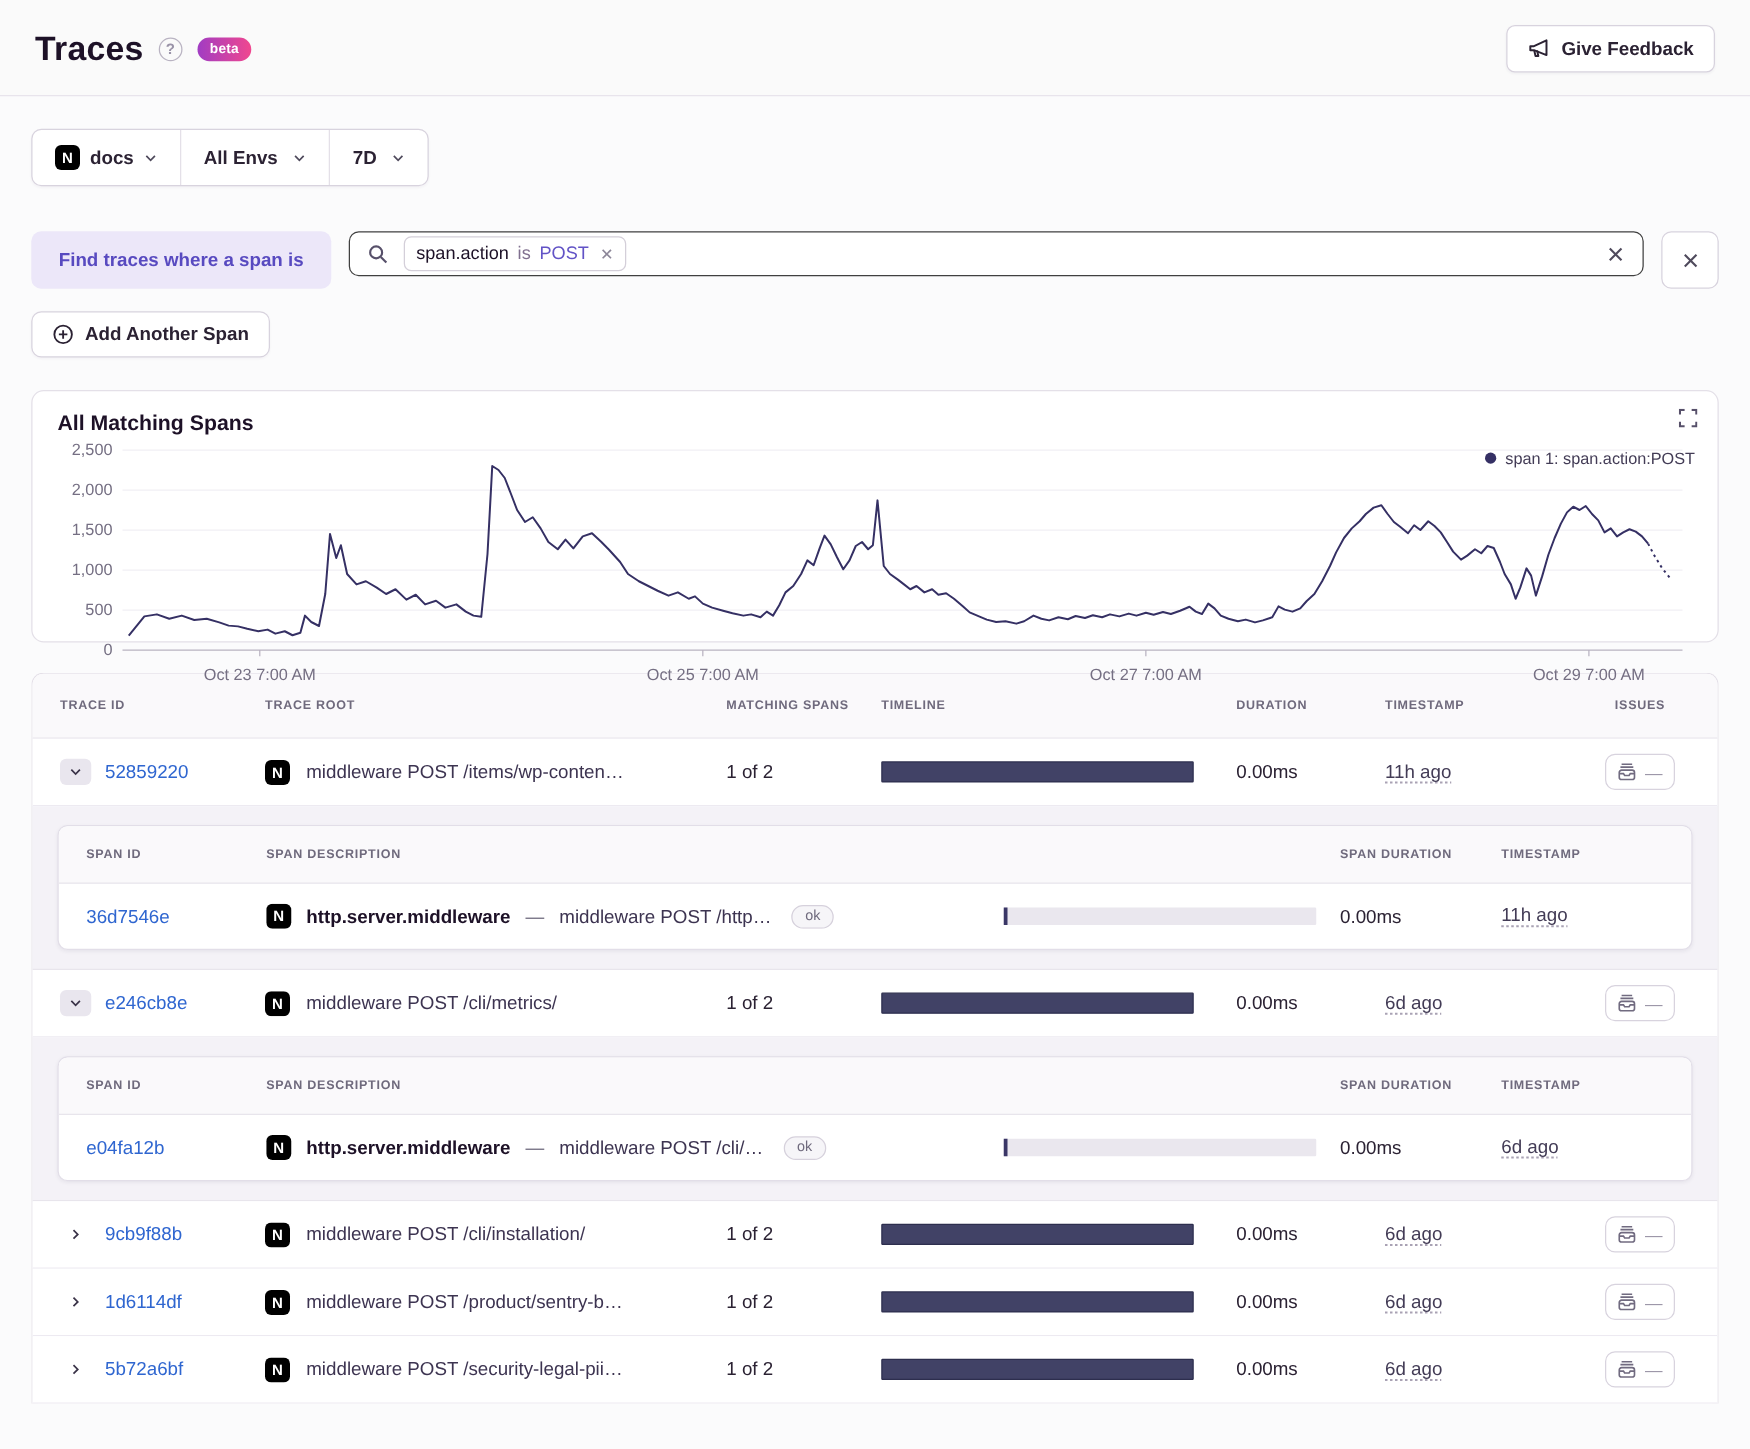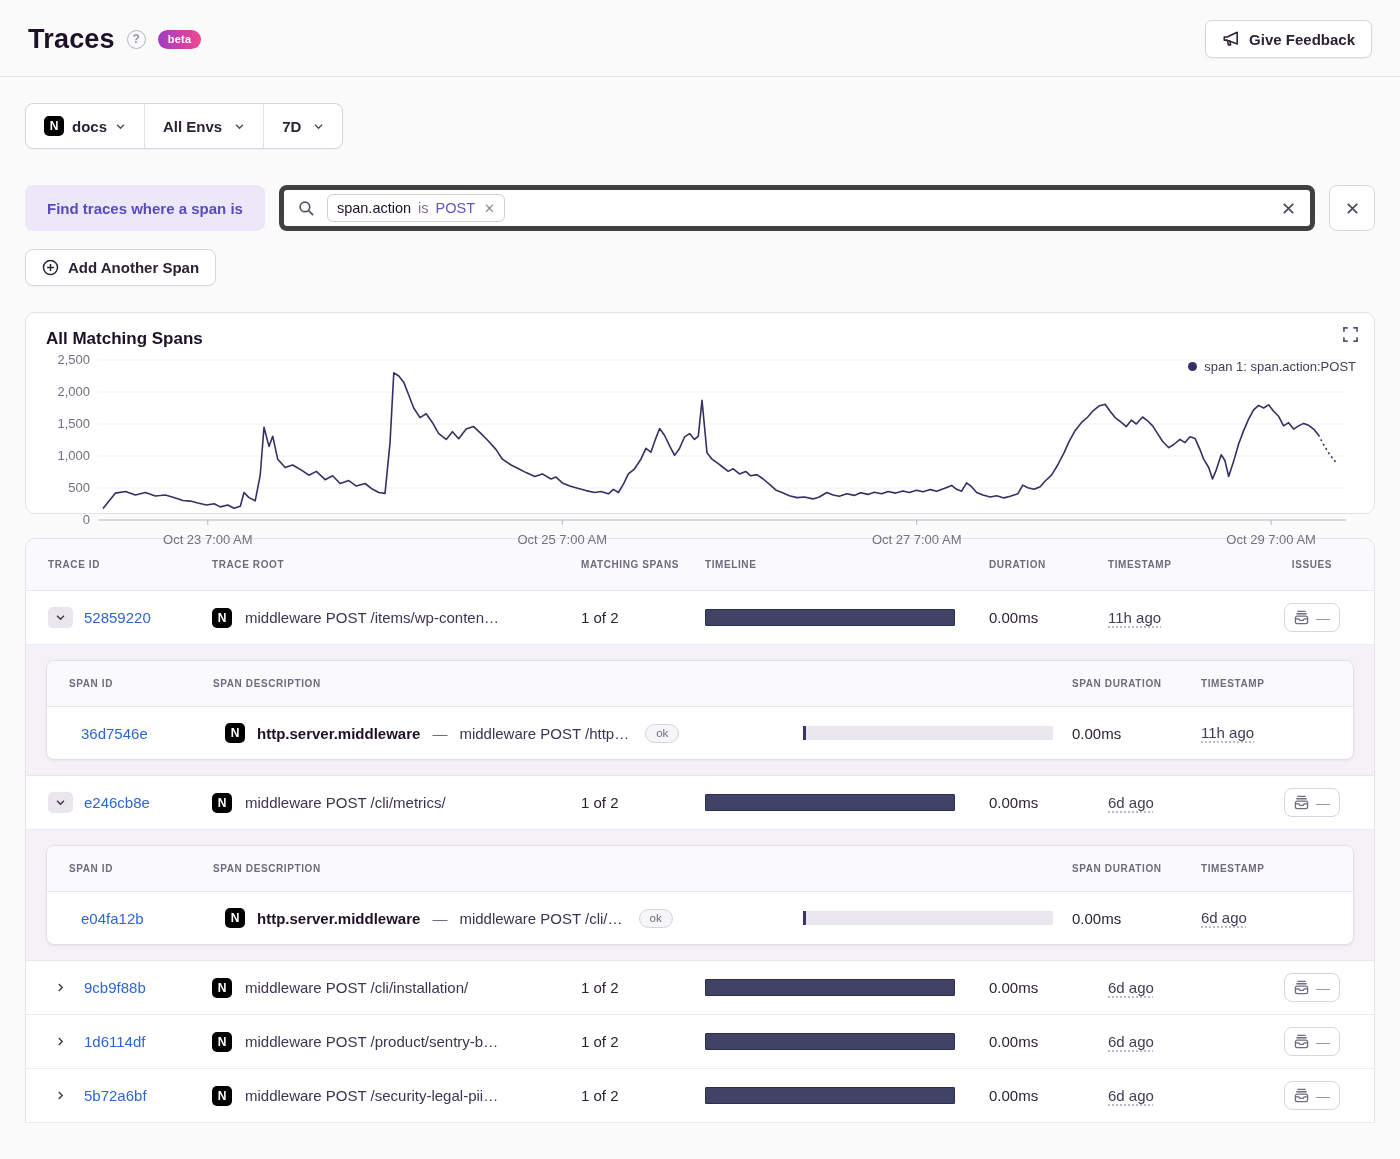--- a/index.html
+++ b/index.html
@@ -28,22 +28,22 @@
     font-weight:700; color:#2b2233; height:100%; cursor:pointer; }
   .filter-item + .filter-item { border-left:1px solid #e4e0e8;gap:12px; }
   .nextjs-icon { width:20px; height:20px; background:#000; color:#fff; border-radius:5px;
     font-size:12px; font-weight:700; display:flex; align-items:center; justify-content:center; }
   .chev { width:11px; height:11px; stroke:#4f4a5c; stroke-width:2; fill:none; }
 
   
   .query-row { display:flex; align-items:stretch; gap:14px; margin-top:36px; }
   .where-pill { display:flex; align-items:center; background:#ece7f9; color:#584ac0; font-size:15px;
     font-weight:700; border-radius:8px; padding:0 22px; height:46px; }
-  .search-box { flex:1; display:flex; align-items:center; background:#fff; border:5px solid #404040;
-    border-radius:8px; height:46px; padding:12px 14px; gap:12px; }
+  .search-box { flex:1; display:flex; align-items:center; background:#fff; border:1px solid #404040;
+    border-radius:8px; height:36px; padding:12px 14px; gap:12px; }
   .search-token { display:flex; align-items:center; gap:7px; border:1px solid #d4cfd9; border-radius:6px;
     padding:5px 9px; font-size:14.5px; background:#fff; cursor:pointer; }
   .tok-key { color:#1d1127; font-weight:500; }
   .tok-op { color:#80708f; }
   .tok-val { color:#6253c6; font-weight:500; }
   .tok-x { color:#8d8799; font-size:13px; margin-left:2px; }
   .search-spacer { flex:1; }
   .icon-btn-x { width:46px; height:46px; border:1px solid #d8d3de; border-radius:8px; background:#fff;
     display:flex; align-items:center; justify-content:center; cursor:pointer; }
   .x-svg { width:15px; height:15px; stroke:#4f4a5c; stroke-width:1.8; }
@@ -91,21 +91,21 @@
   .issues-btn svg { width:15px; height:15px; stroke:#716b80; stroke-width:1.4; fill:none; }
   .issues-dash { color:#9d97a9; font-size:14px; }
 
   
   .span-zone { background:#f4f2f7; border-bottom:1px solid #e8e5ec; padding:15px 20px; }
   .span-card { background:#fff; border:1px solid #e2dee8; border-radius:8px; overflow:hidden;
     box-shadow:0 1px 3px rgba(40,30,70,.06); }
   .s-head, .s-row { display:grid; grid-template-columns:130px 1fr 255px 115px 130px;
     align-items:center; padding:0 22px; column-gap:14px; }
   .s-head { height:46px; background:#faf9fb; border-bottom:1px solid #e8e5ec; }
-  .s-row { height:52px;margin-left:12px; }
+  .s-row { height:52px; }
   .span-desc { display:flex; align-items:center; gap:12px; font-size:15px; white-space:nowrap; overflow:hidden; }
   .op-name { font-weight:700; color:#1d1127; }
   .desc-sep { color:#6f6a7d; }
   .desc-text { color:#3d3451; }
   .ok-badge { border:1px solid #d6d1dc; background:#f6f5f8; color:#6f6a7d; font-size:11.5px;
     border-radius:20px; padding:2px 10px 3px; margin-left:4px; }
   .span-tl { width:250px; height:14px; background:#eae7ee; border-radius:1px; position:relative; }
   .span-tick { position:absolute; left:0; top:0; width:3px; height:100%; background:#3a3666; }
 </style>
 </head>

